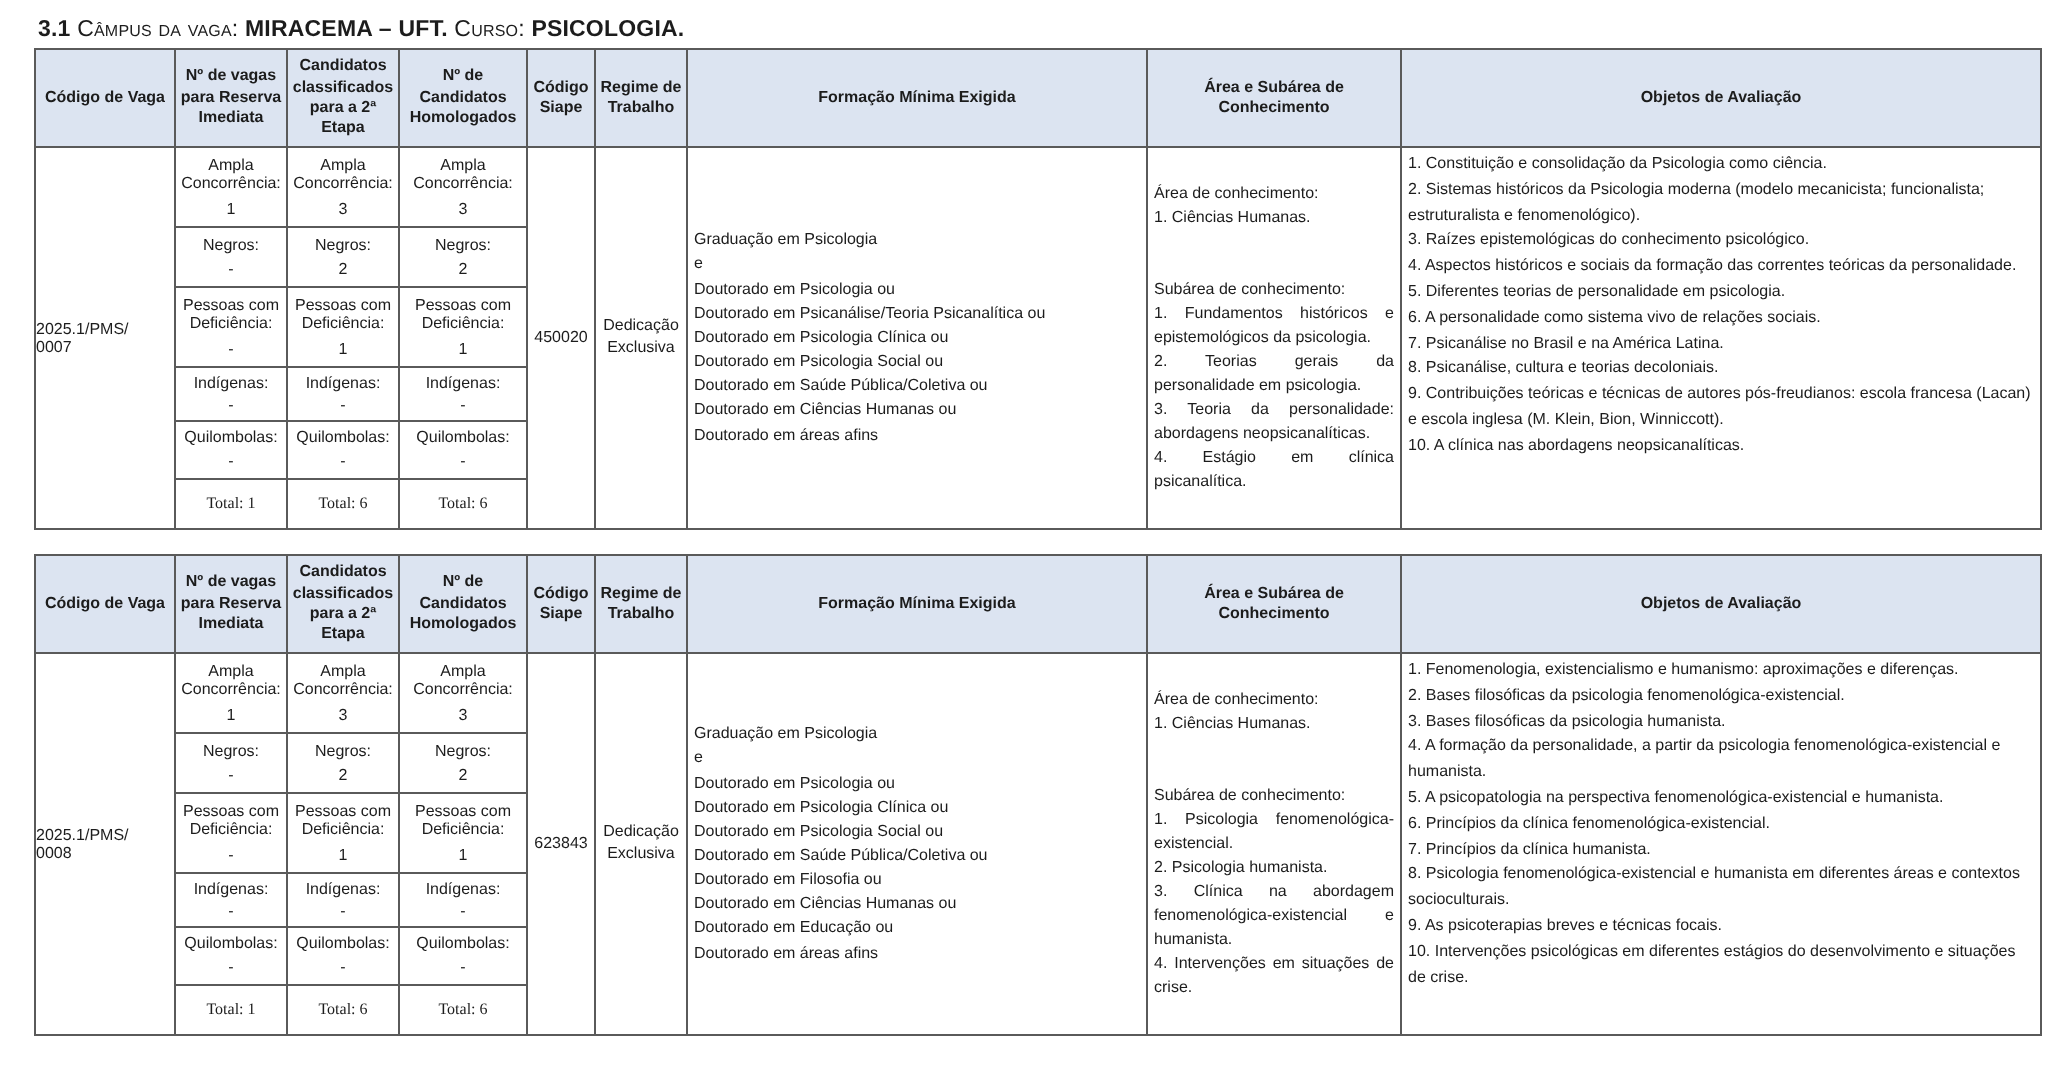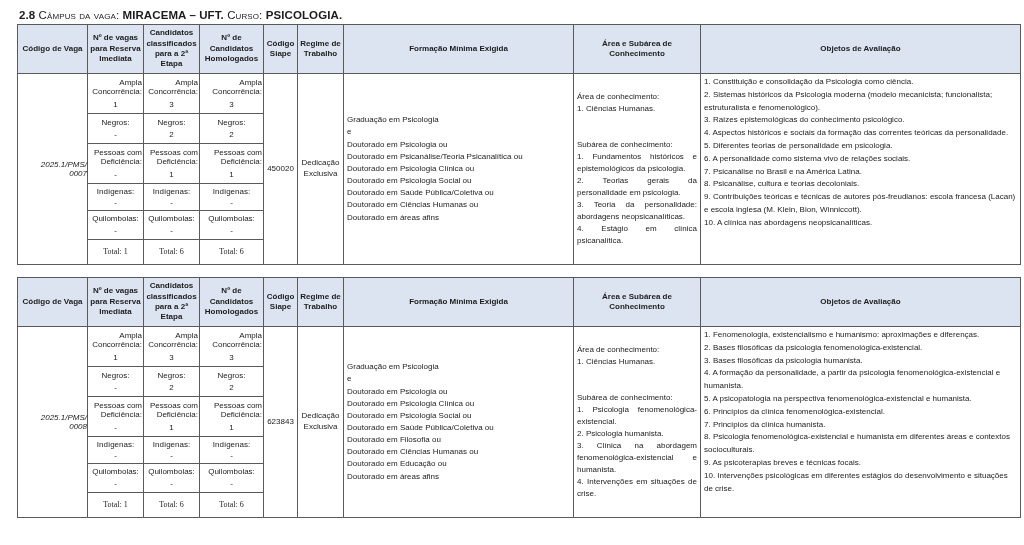--- a/index.html
+++ b/index.html
@@ -14,44 +14,44 @@
   .title .b{font-weight:bold;}
   .title .sc{font-variant:small-caps;text-align:right;}
   table{border-collapse:collapse;table-layout:fixed;width:1003px;border:1.5px solid #3a3a3a;}
   th,td{border:1px solid #5a5a5a;}
   th{
     background:#dce4f1;font-size:8px;font-weight:bold;text-align:center;
     vertical-align:middle;height:46px;padding:1px 2px;line-height:1.3;
   }
   td{font-size:8px;vertical-align:middle;padding:0;}
   .pre{white-space:pre-line;}
-  .c-code{text-align:right;font-style:italic;}
+  .c-code{text-align:left;}
   .cotas{display:flex;flex-direction:column;height:190px;}
   .grp{
     display:flex;flex-direction:column;justify-content:space-evenly;align-items:center;
-    text-align:right;border-bottom:1px solid #5a5a5a;padding:1px;line-height:1.2;
+    text-align:center;border-bottom:1px solid #5a5a5a;padding:1px;line-height:1.2;
     box-sizing:border-box;
   }
   .grp:last-child{border-bottom:none;flex:1;font-family:Liberation Serif, serif;}
   .g0{height:40px}.g1{height:30px}.g2{height:40px}.g3{height:27px}.g4{height:29px}
   .c-siape,.c-regime{text-align:center;line-height:1.35;}
   .c-regime div,.c-siape div{padding:0 1px;}
   .c-form .pre{padding:2px 3px;line-height:1.52;}
   .c-area .pre{padding:4px 3px;line-height:1.5;text-align:justify;}
   .c-obj{vertical-align:top;margin-top:13px;}
   .c-obj .pre{padding:2px 3px 2px 3px;line-height:1.6;}
 </style>
 </head>
 <body>
 
 <div class="wrap">
 
   <section class="block">
     <h2 class="title">
-      <span class="b">2.8</span>
+      <span class="b">3.1</span>
       <span class="sc">Câmpus da vaga:</span>
       <span class="b">MIRACEMA – UFT.</span>
       <span class="sc">Curso:</span>
       <span class="b">PSICOLOGIA.</span>
     </h2>
     <table>
       <colgroup>
         <col style="width:70px">
           <col style="width:56px">
           <col style="width:56px">

